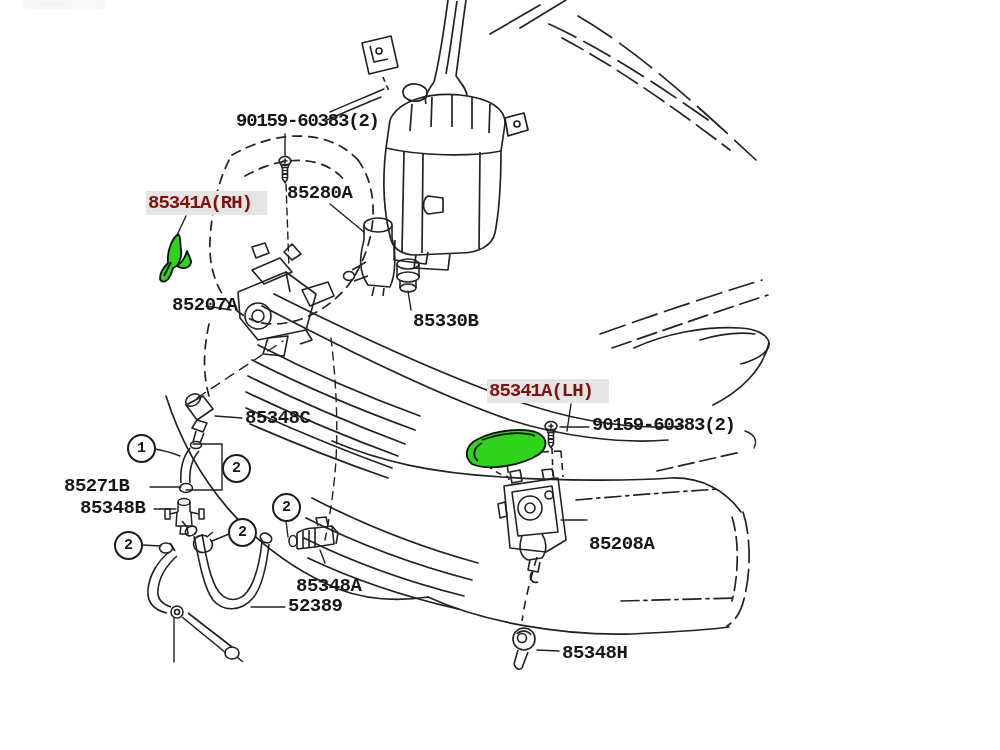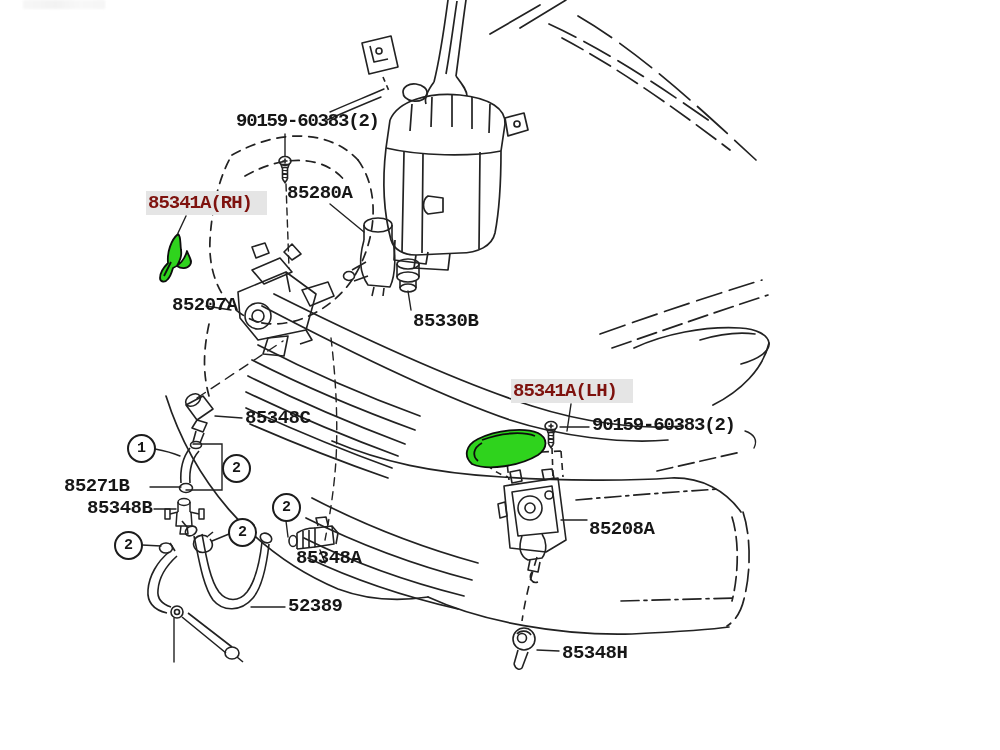--- a/index.html
+++ b/index.html
@@ -266,32 +266,32 @@
       <path d="M286,521 L288,537"></path>
       <path d="M587,520 L561,520"></path>
       <path d="M325,563 L320,550"></path>
       <path d="M285,607 L251,607"></path>
       <path d="M559,651 L537,650"></path>
       <path d="M174,618 L174,662"></path>
     </g>
   </svg>
 
   <div class="hl" style="left:146px;top:191px;width:117px;">85341A(RH)</div>
-  <div class="hl" style="left:487px;top:379px;width:118px;margin-left:24px;">85341A(LH)</div>
+  <div class="hl" style="left:487px;top:379px;width:118px;">85341A(LH)</div>
 
   <div class="plabel tight" style="left:236px;top:111px;">90159-60383(2)</div>
   <div class="plabel" style="left:287px;top:183px;">85280A</div>
   <div class="plabel" style="left:132px;top:295px;margin-left:40px;">85207A</div>
   <div class="plabel" style="left:380px;top:311px;margin-left:33px;">85330B</div>
   <div class="plabel tight" style="left:592px;top:415px;">90159-60383(2)</div>
   <div class="plabel" style="left:245px;top:408px;text-align:right;">85348C</div>
   <div class="plabel" style="left:64px;top:476px;">85271B</div>
-  <div class="plabel" style="left:87px;top:498px;">85348B</div>
-  <div class="plabel" style="left:589px;top:519px;">85208A</div>
-  <div class="plabel" style="left:296px;top:548px;">85348A</div>
+  <div class="plabel" style="left:80px;top:498px;">85348B</div>
+  <div class="plabel" style="left:589px;top:534px;">85208A</div>
+  <div class="plabel" style="left:296px;top:576px;">85348A</div>
   <div class="plabel" style="left:288px;top:596px;">52389</div>
   <div class="plabel" style="left:562px;top:643px;text-align:right;">85348H</div>
 
   <div class="callout" style="left:127px;top:434px;">1</div>
   <div class="callout" style="left:222px;top:454px;">2</div>
   <div class="callout" style="left:272px;top:493px;">2</div>
   <div class="callout" style="left:228px;top:518px;">2</div>
   <div class="callout" style="left:114px;top:531px;">2</div>
 
 </div>

